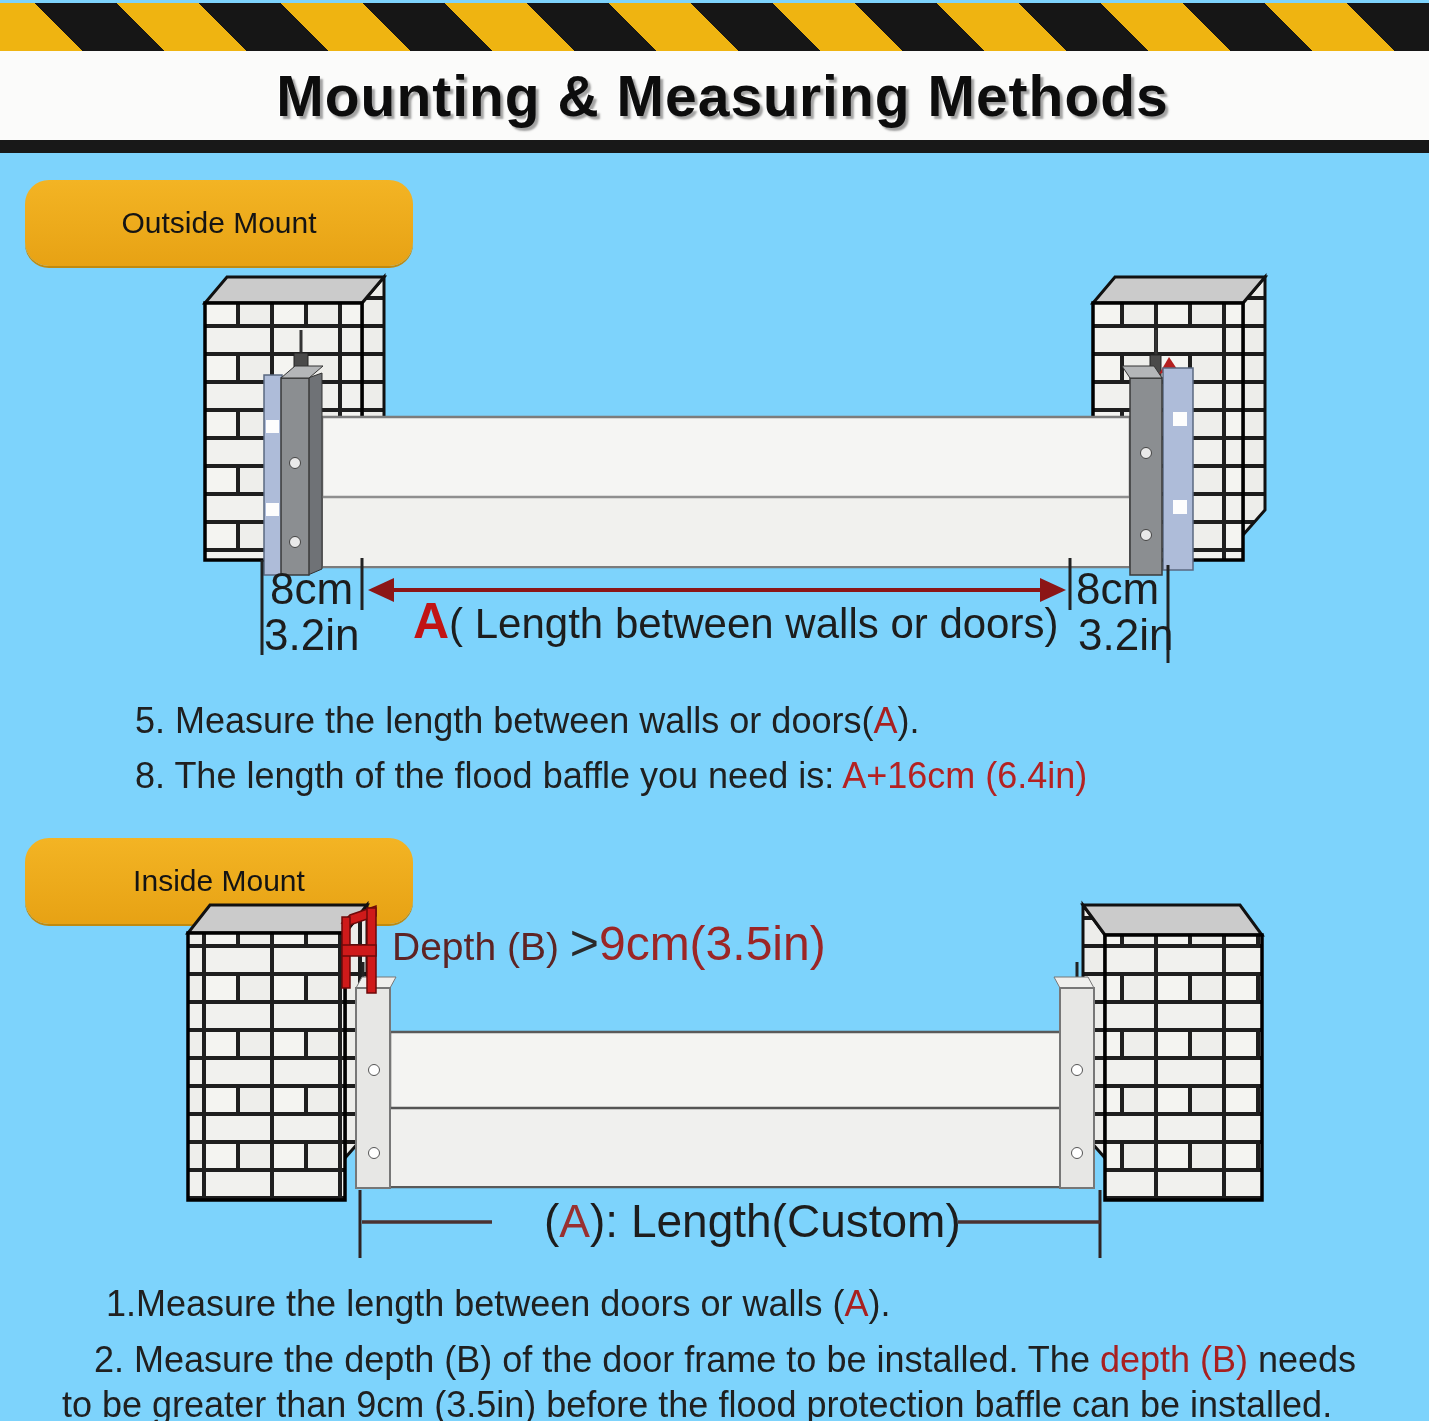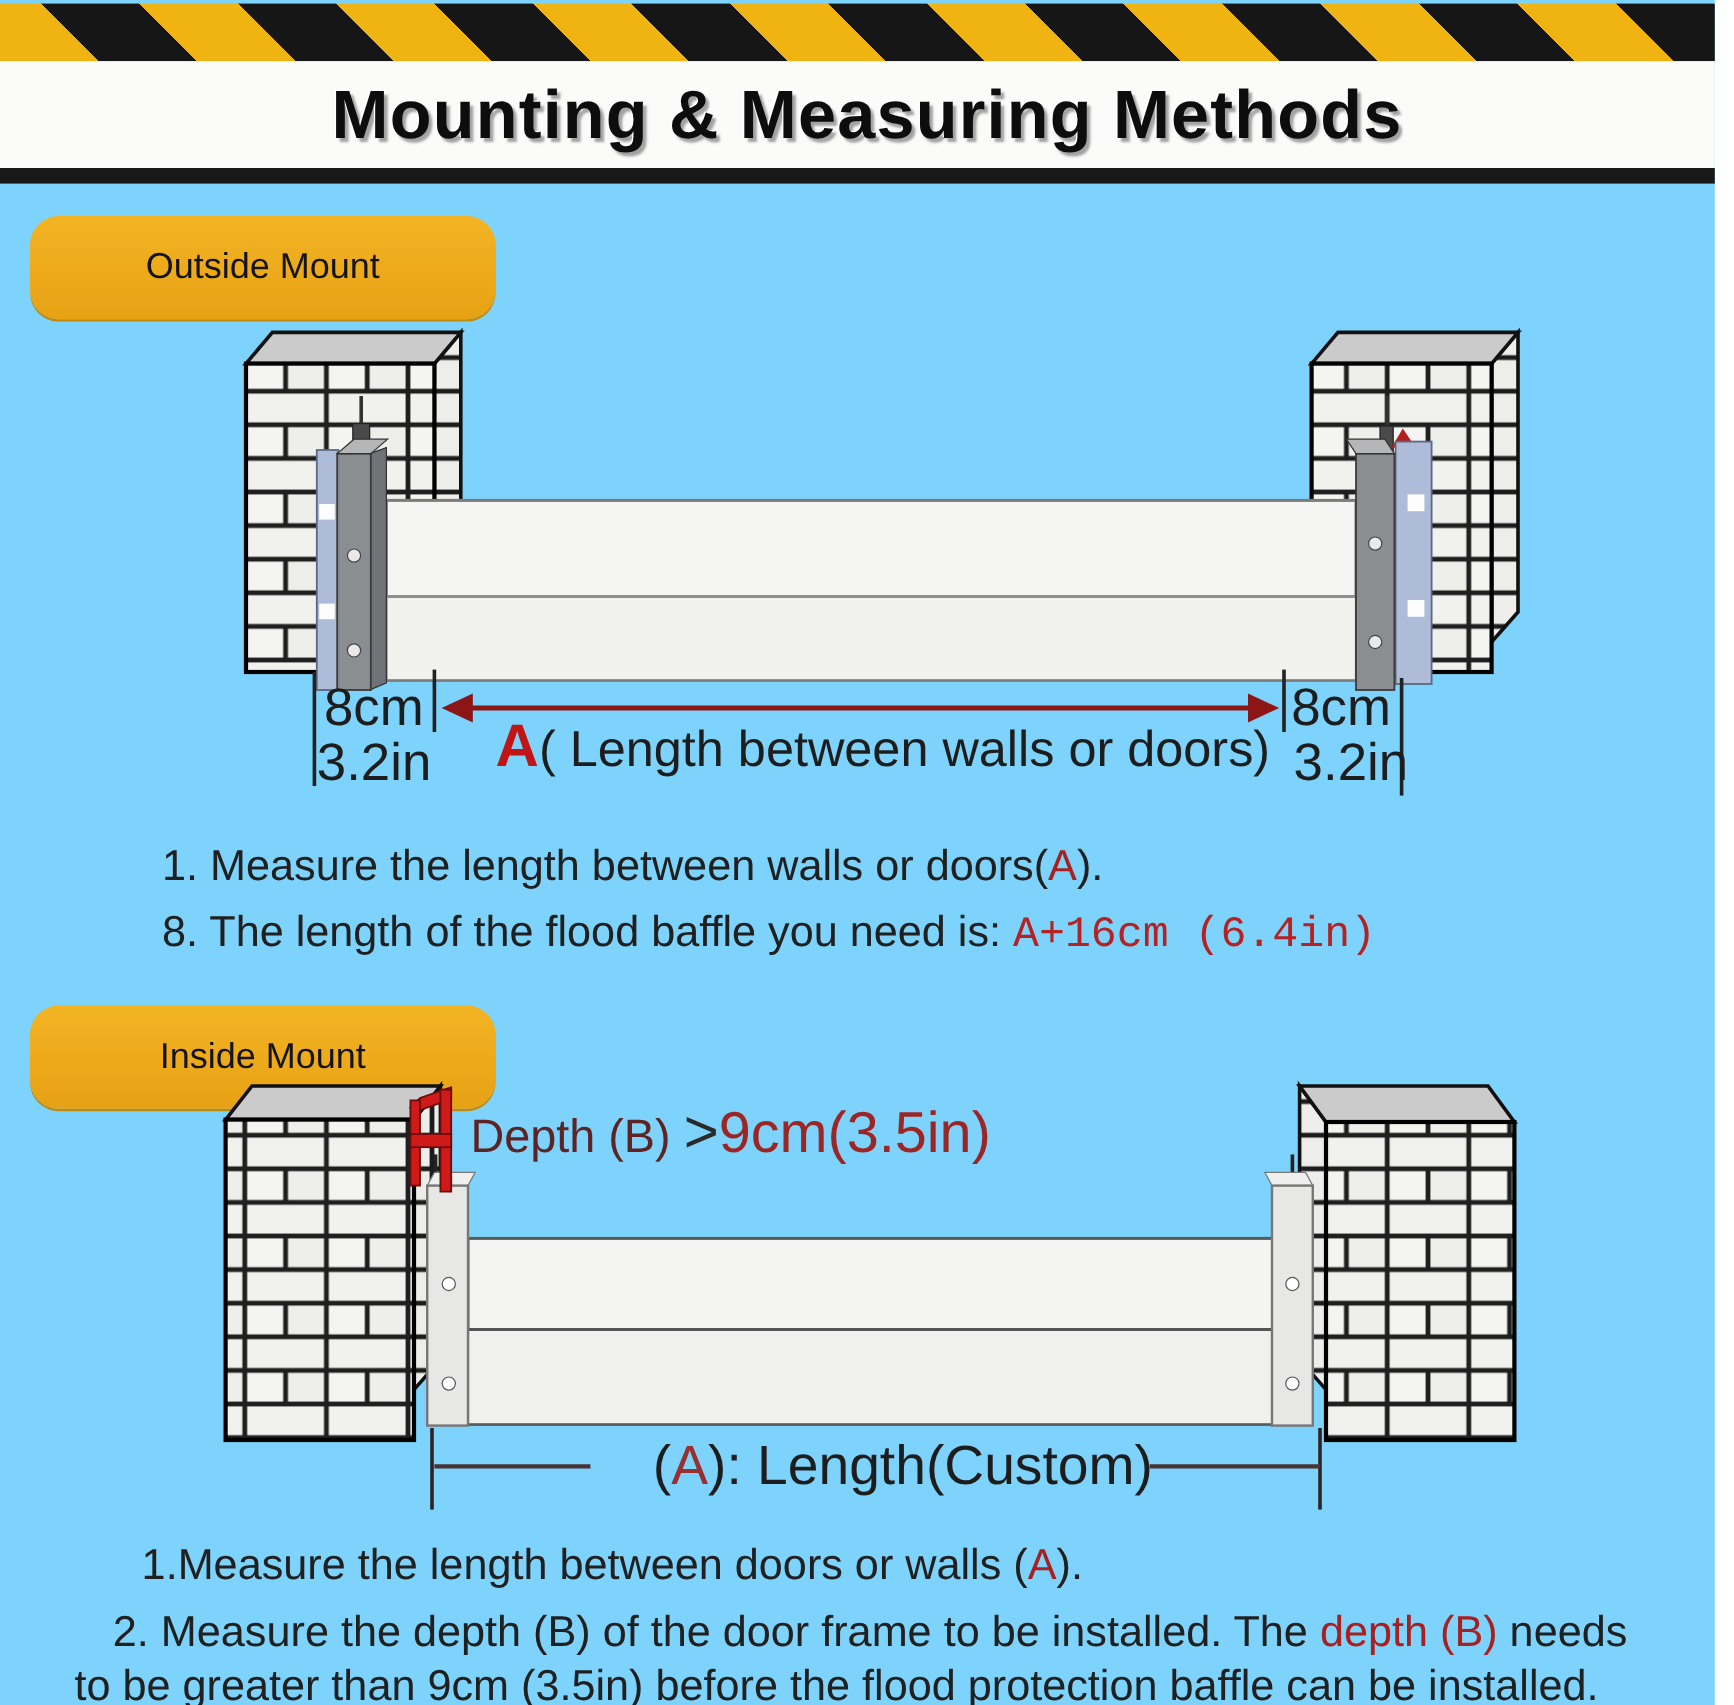--- a/index.html
+++ b/index.html
@@ -26,25 +26,25 @@
   
   .diagram{position:absolute;left:0;width:1445px;height:400px;}
   .diagram-outside{top:270px;}
   .diagram-inside{top:890px;}
   text{font-family:"Liberation Sans", sans-serif;}
 
   
   .steps{position:absolute;color:#202020;}
   .steps-outside{left:135px;top:693px;font-size:36px;line-height:55px;white-space:nowrap;}
   .steps-inside{left:62px;top:1281px;font-size:36px;line-height:45px;width:1375px;}
-  .steps-inside .step1{margin-left:56px;white-space:nowrap;}
+  .steps-inside .step1{margin-left:44px;white-space:nowrap;}
   .steps-inside .step2{margin-top:11px;}
   .steps-inside .step2 .indent{padding-left:32px;}
   .accent-red{color:#a82020;}
-  .accent-bright{color:#b42222;font-family:Liberation Mono, monospace;}
+  .accent-bright{color:#b42222;}
 </style>
 </head>
 <body>
 
 <div class="page">
 
   <div class="tape"></div>
   <div class="title-band">
     <div class="main-title">Mounting &amp; Measuring Methods</div>
   </div>
@@ -122,21 +122,21 @@
       <polygon points="1066,320 1040,308 1040,332" fill="#8c1616"></polygon>
       <text x="270" y="334" font-size="44" fill="#1d1d1d">8cm</text>
       <text x="264" y="380" font-size="44" fill="#1d1d1d">3.2in</text>
       <text x="1076" y="334" font-size="44" fill="#1d1d1d">8cm</text>
       <text x="1078" y="380" font-size="44" fill="#1d1d1d">3.2in</text>
       <text x="413" y="368"><tspan font-size="50" font-weight="bold" fill="#c11414">A</tspan><tspan font-size="42" fill="#1d1d1d">( Length between walls or doors)</tspan></text>
     </g>
   </svg>
 
   <div class="steps steps-outside">
-    <div><span>1. Measure the length between walls or doors(</span><span class="accent-red">A</span><span>).</span></div>
+    <div><span>5. Measure the length between walls or doors(</span><span class="accent-red">A</span><span>).</span></div>
     <div><span>8. The length of the flood baffle you need is: </span><span class="accent-bright">A+16cm (6.4in)</span></div>
   </div>
 
   <div class="section-label label-inside">
     <span>Inside Mount</span>
   </div>
 
   <svg class="diagram diagram-inside" viewBox="0 0 1445 400">
     <defs>
       <pattern id="brickB" width="68" height="56" patternUnits="userSpaceOnUse">

